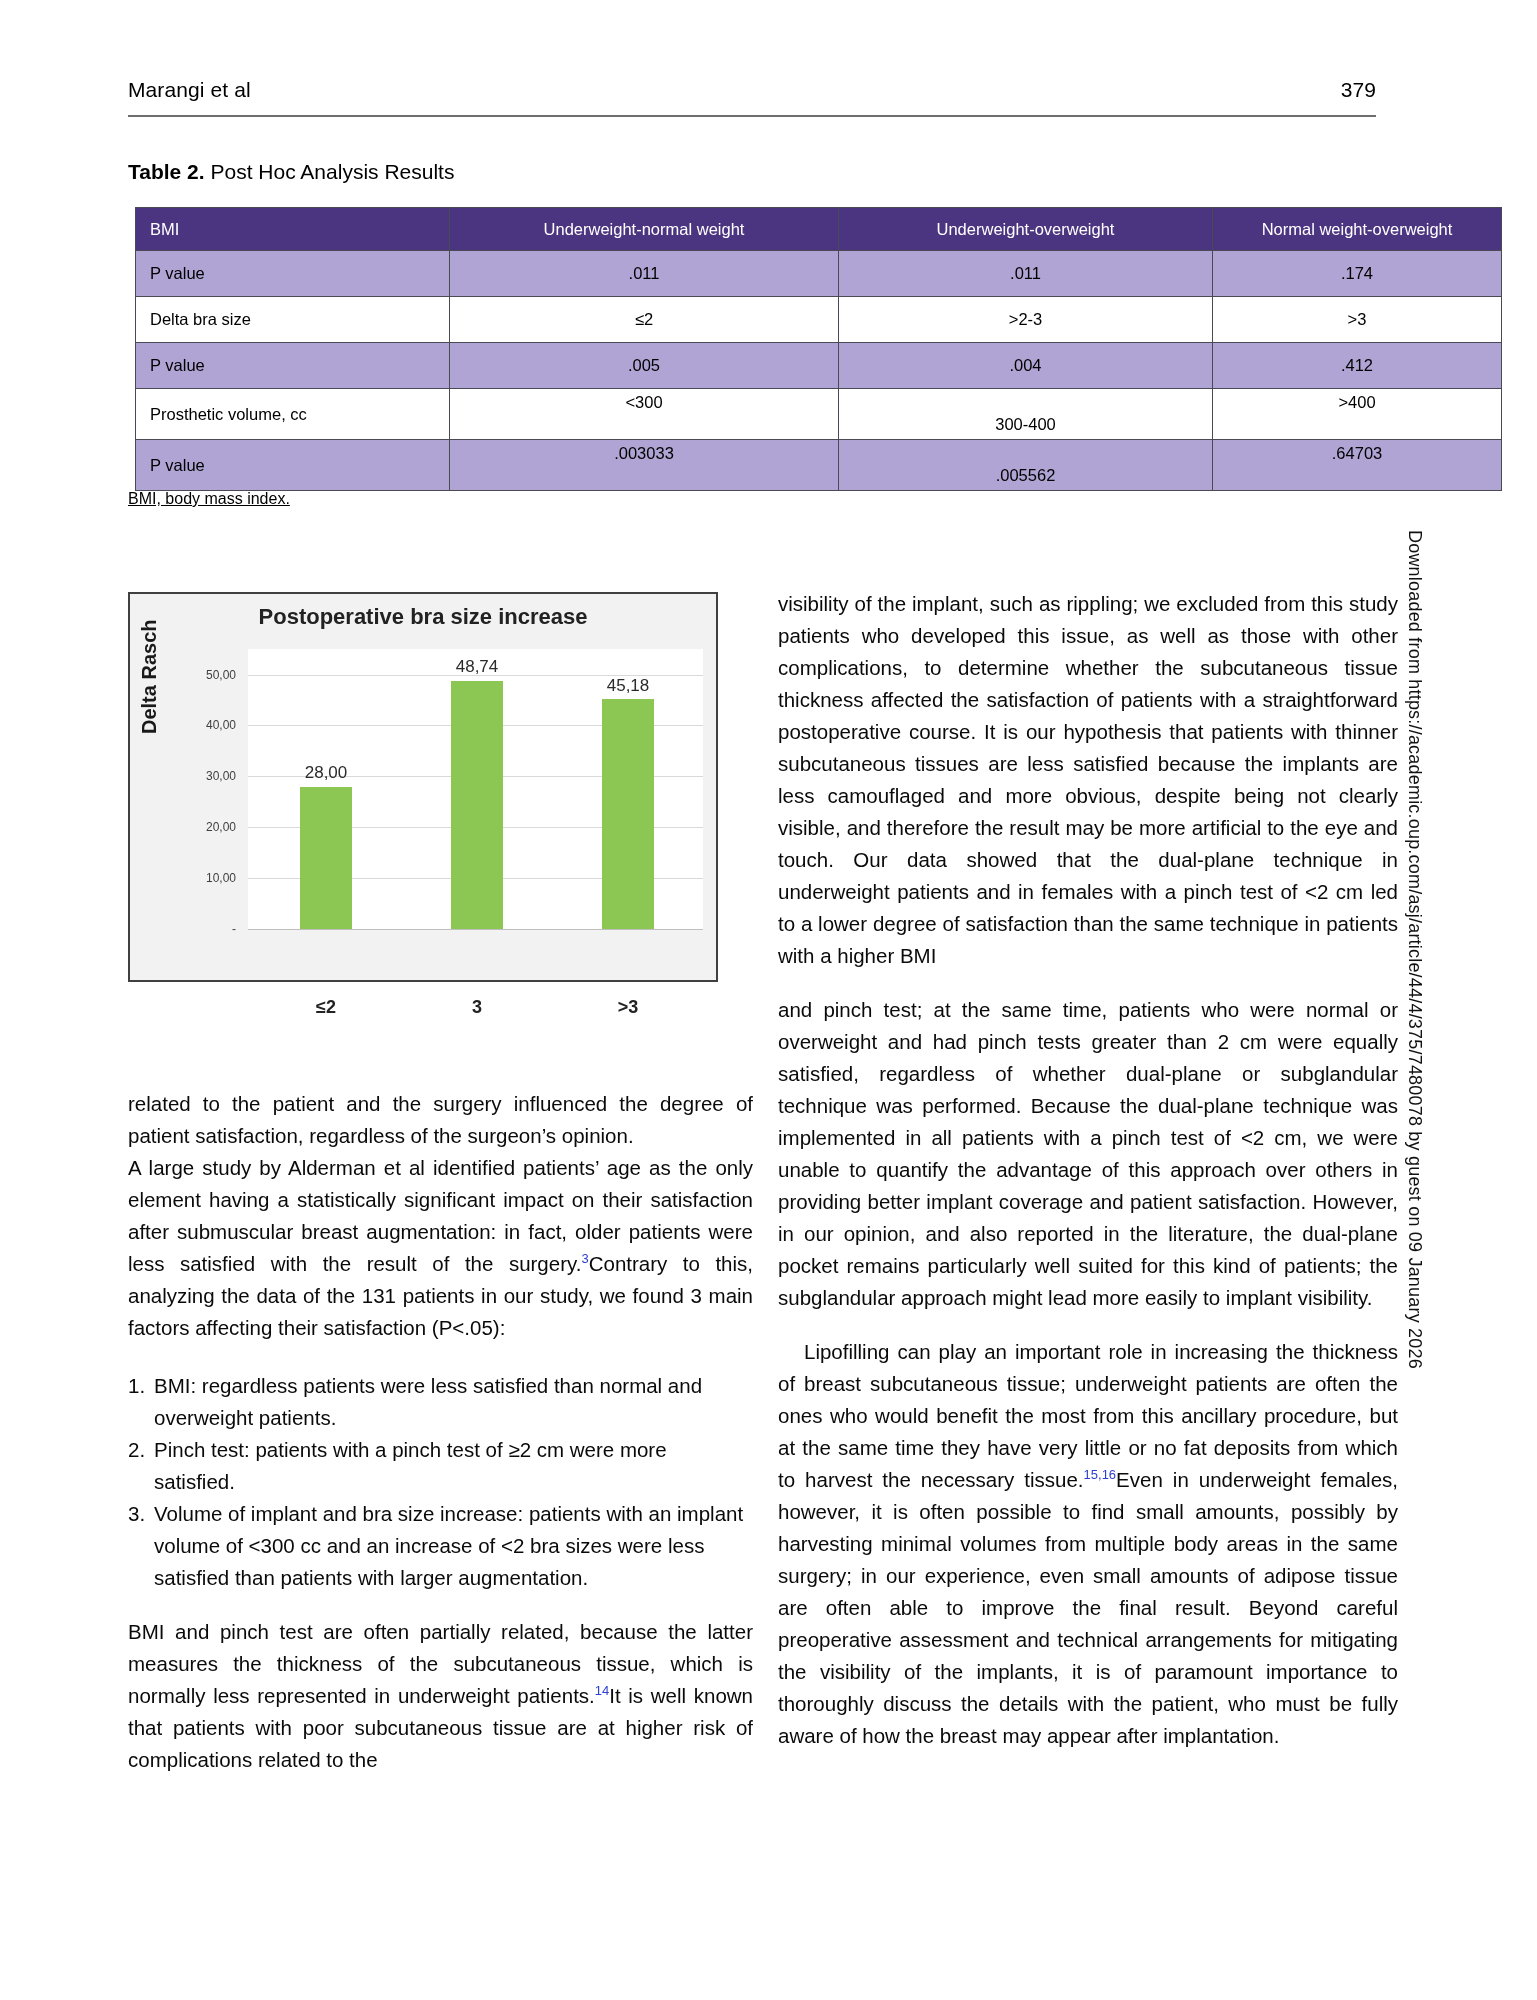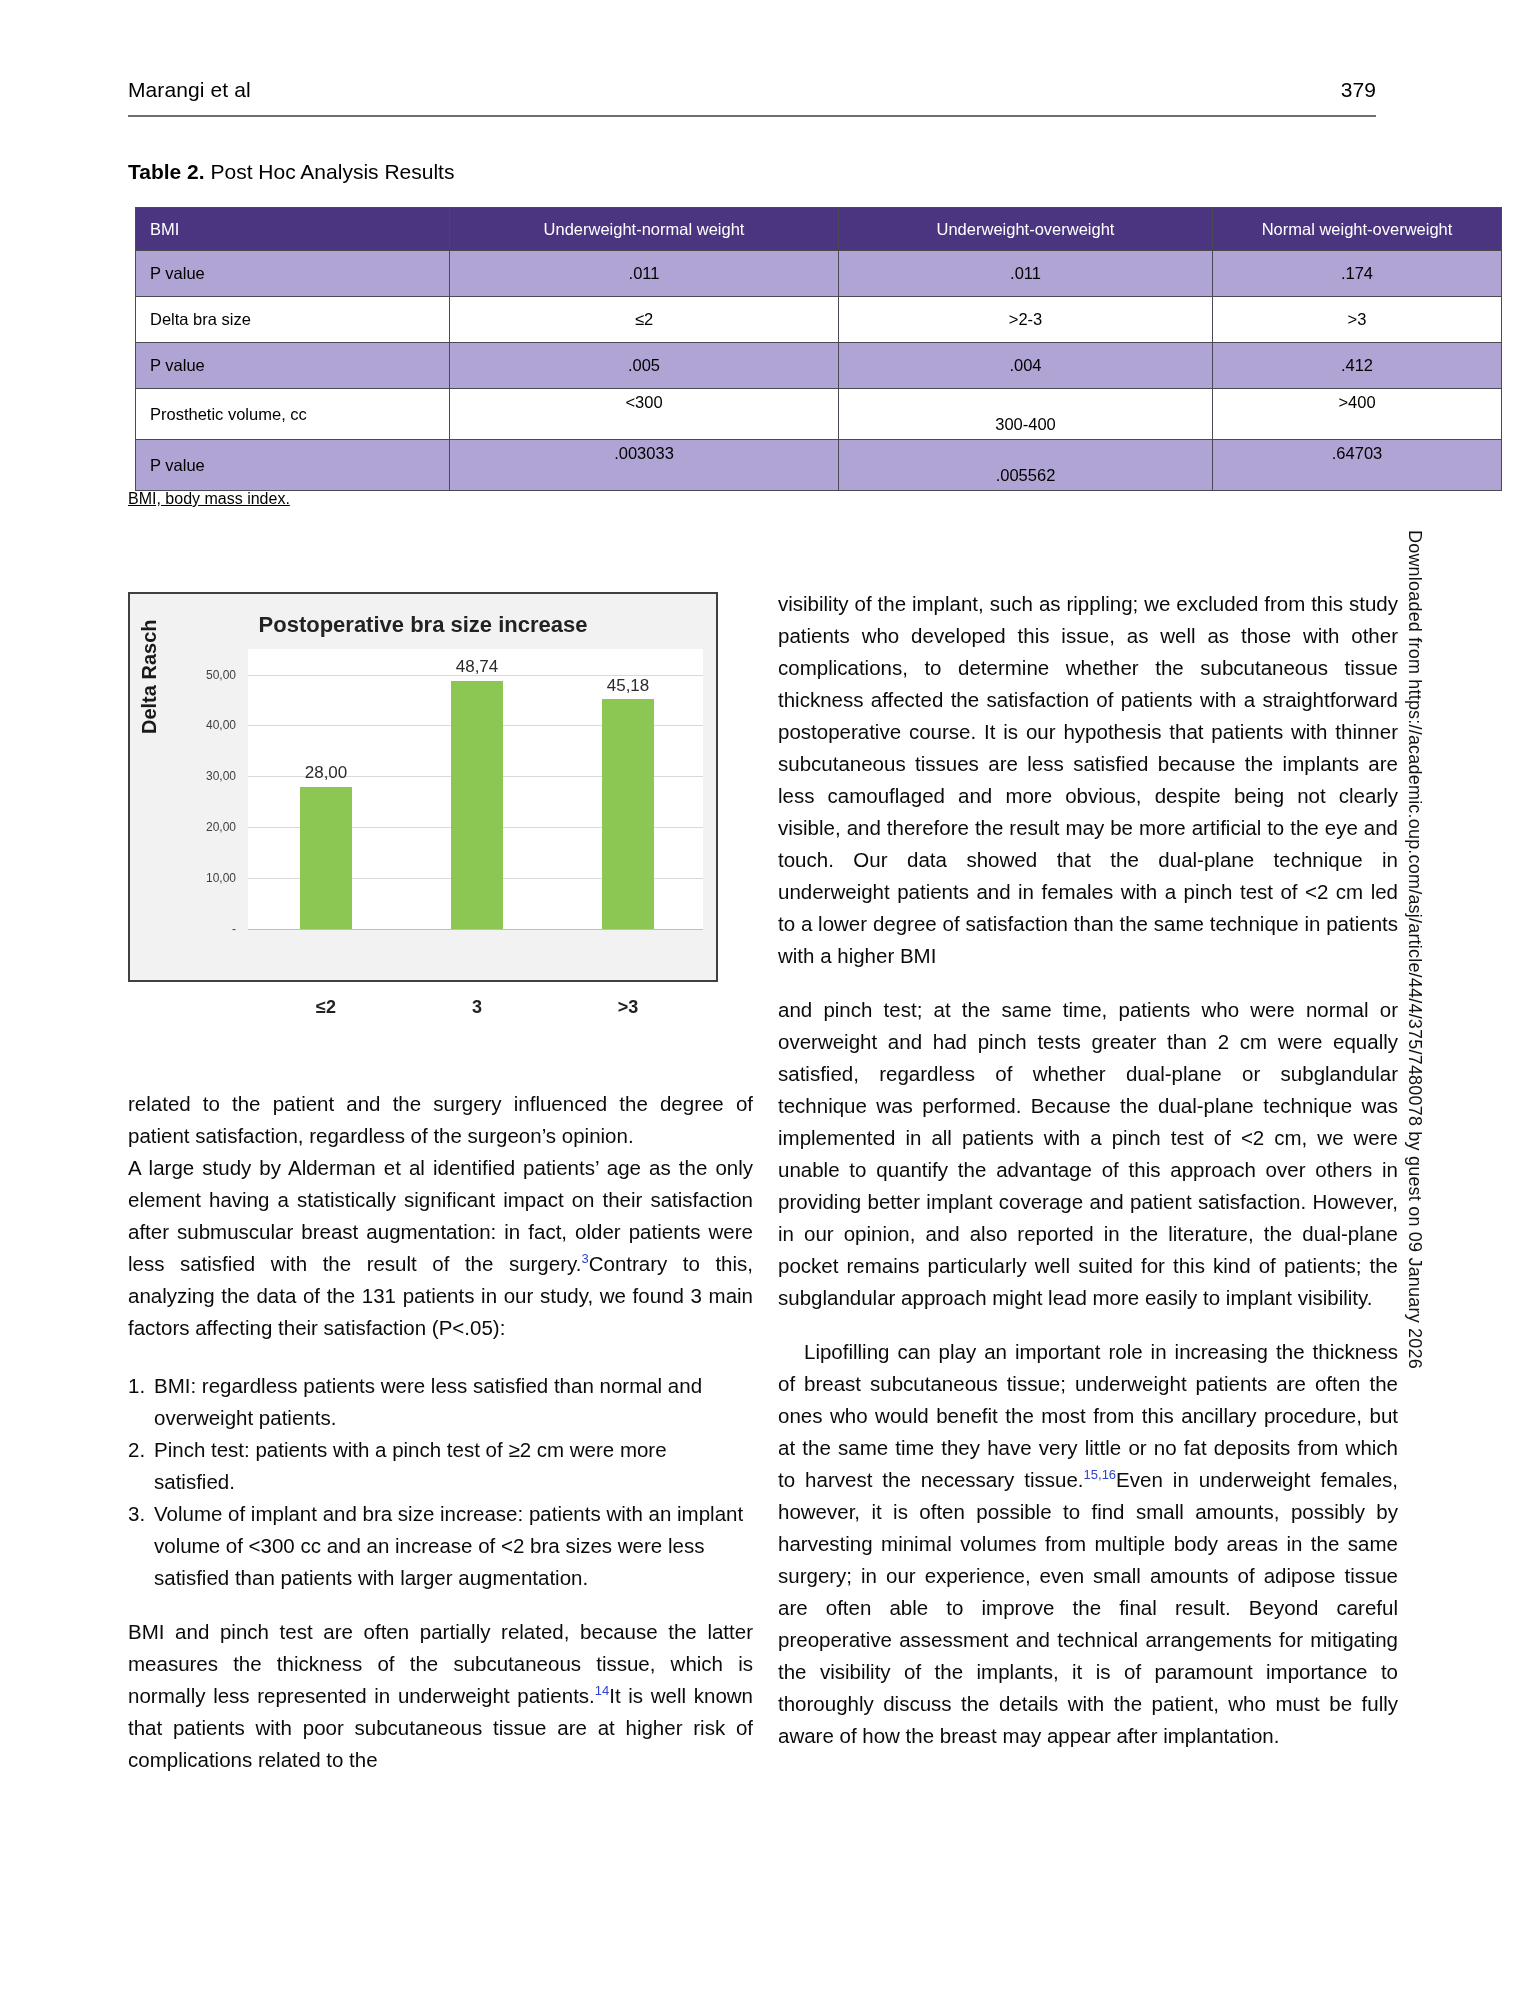--- a/index.html
+++ b/index.html
@@ -107,21 +107,20 @@
     box-sizing: border-box;
   }
   .chart-title {
     position: absolute;
     left: 0; right: 0;
     top: 10px;
     text-align: center;
     font-size: 22px;
     font-weight: bold;
     color: #222222;
-    margin-top: 8px;
   }
   .y-axis-title {
     position: absolute;
     left: 8px;
     top: 140px;
     font-size: 20px;
     font-weight: bold;
     color: #1a1a1a;
     transform: rotate(-90deg);
     transform-origin: left top;

